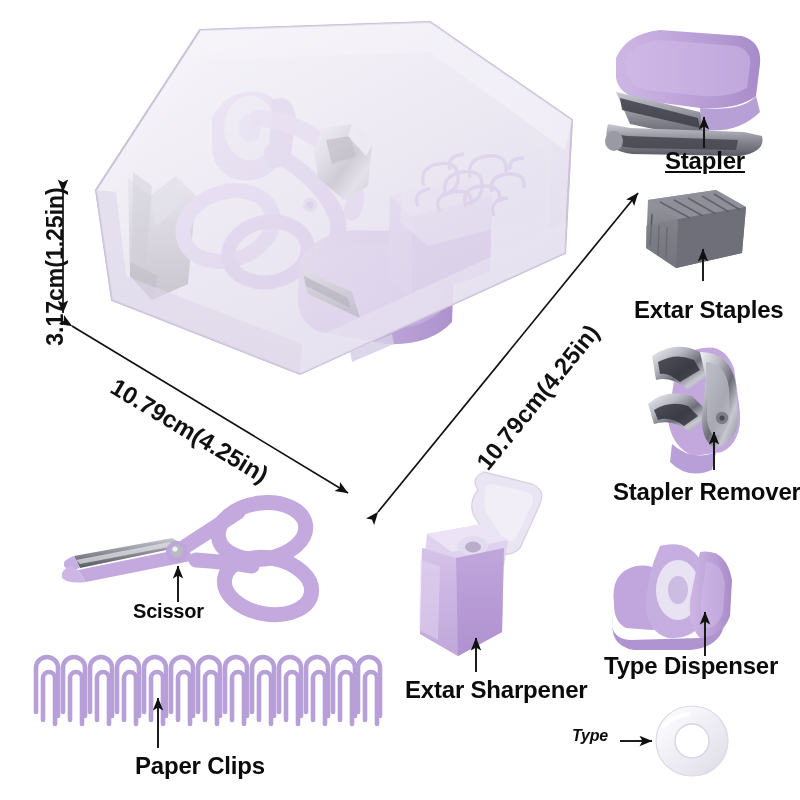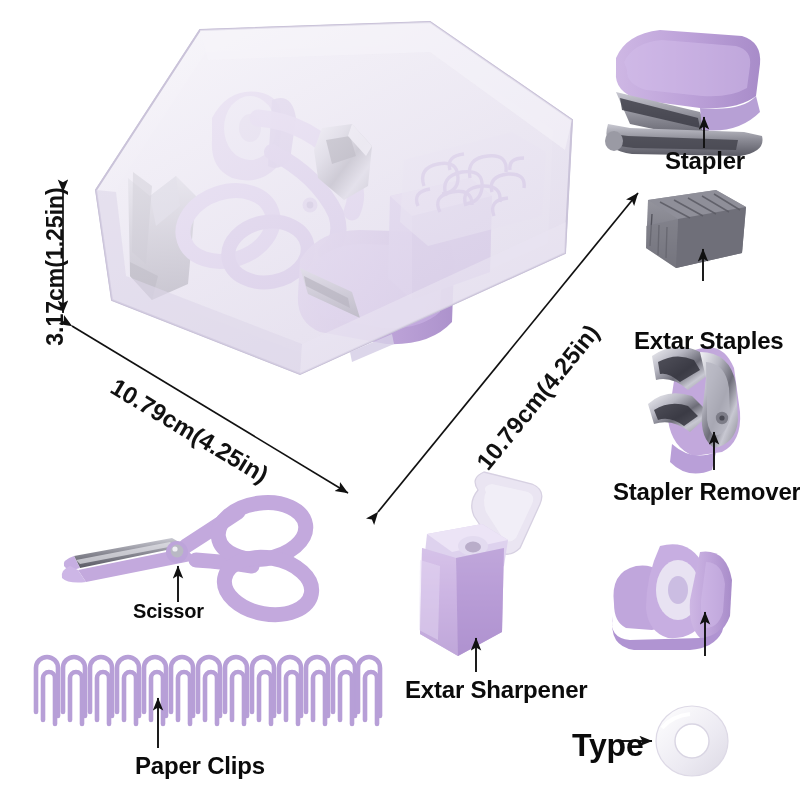--- a/index.html
+++ b/index.html
@@ -329,28 +329,29 @@
 
   <div class="dim" style="left:-25px;top:253px;width:160px;text-align:center;font-size:23px;
               transform:rotate(-90deg);">3.17cm(1.25in)</div>
 
   <div class="dim" style="left:120px;top:373px;font-size:24px;
               transform:rotate(31deg);transform-origin:left top;">10.79cm(4.25in)</div>
 
   <div class="dim" style="left:471px;top:458px;font-size:24px;
               transform:rotate(-51deg);transform-origin:left top;">10.79cm(4.25in)</div>
 
-  <div class="lbl" style="left:665px;top:147px;font-size:24px;">Stapler</div>
-
-  <div class="lbl" style="left:634px;top:296px;font-size:24px;margin-top:31px;">Extar Staples</div>
+  <div class="lbl" style="left:665px;top:147px;font-size:24px;text-decoration:underline;">Stapler</div>
+
+  <div class="lbl" style="left:634px;top:296px;font-size:24px;">Extar Staples</div>
 
   <div class="lbl" style="left:613px;top:478px;font-size:24px;">Stapler Remover</div>
 
   <div class="lbl" style="left:405px;top:676px;font-size:24px;">Extar Sharpener</div>
 
-
-  <div class="lbl" style="left:572px;top:727px;font-size:32px;">Type</div>
+  <div class="lbl" style="left:604px;top:652px;font-size:24px;">Type Dispenser</div>
+
+  <div class="lbl" style="left:572px;top:727px;font-size:16px;font-style:italic;">Type</div>
 
   <div class="lbl" style="left:133px;top:600px;font-size:20px;">Scissor</div>
 
   <div class="lbl" style="left:111px;top:752px;font-size:24px;margin-left:24px;">Paper Clips</div>
 
 </div>
 
 </body></html>

